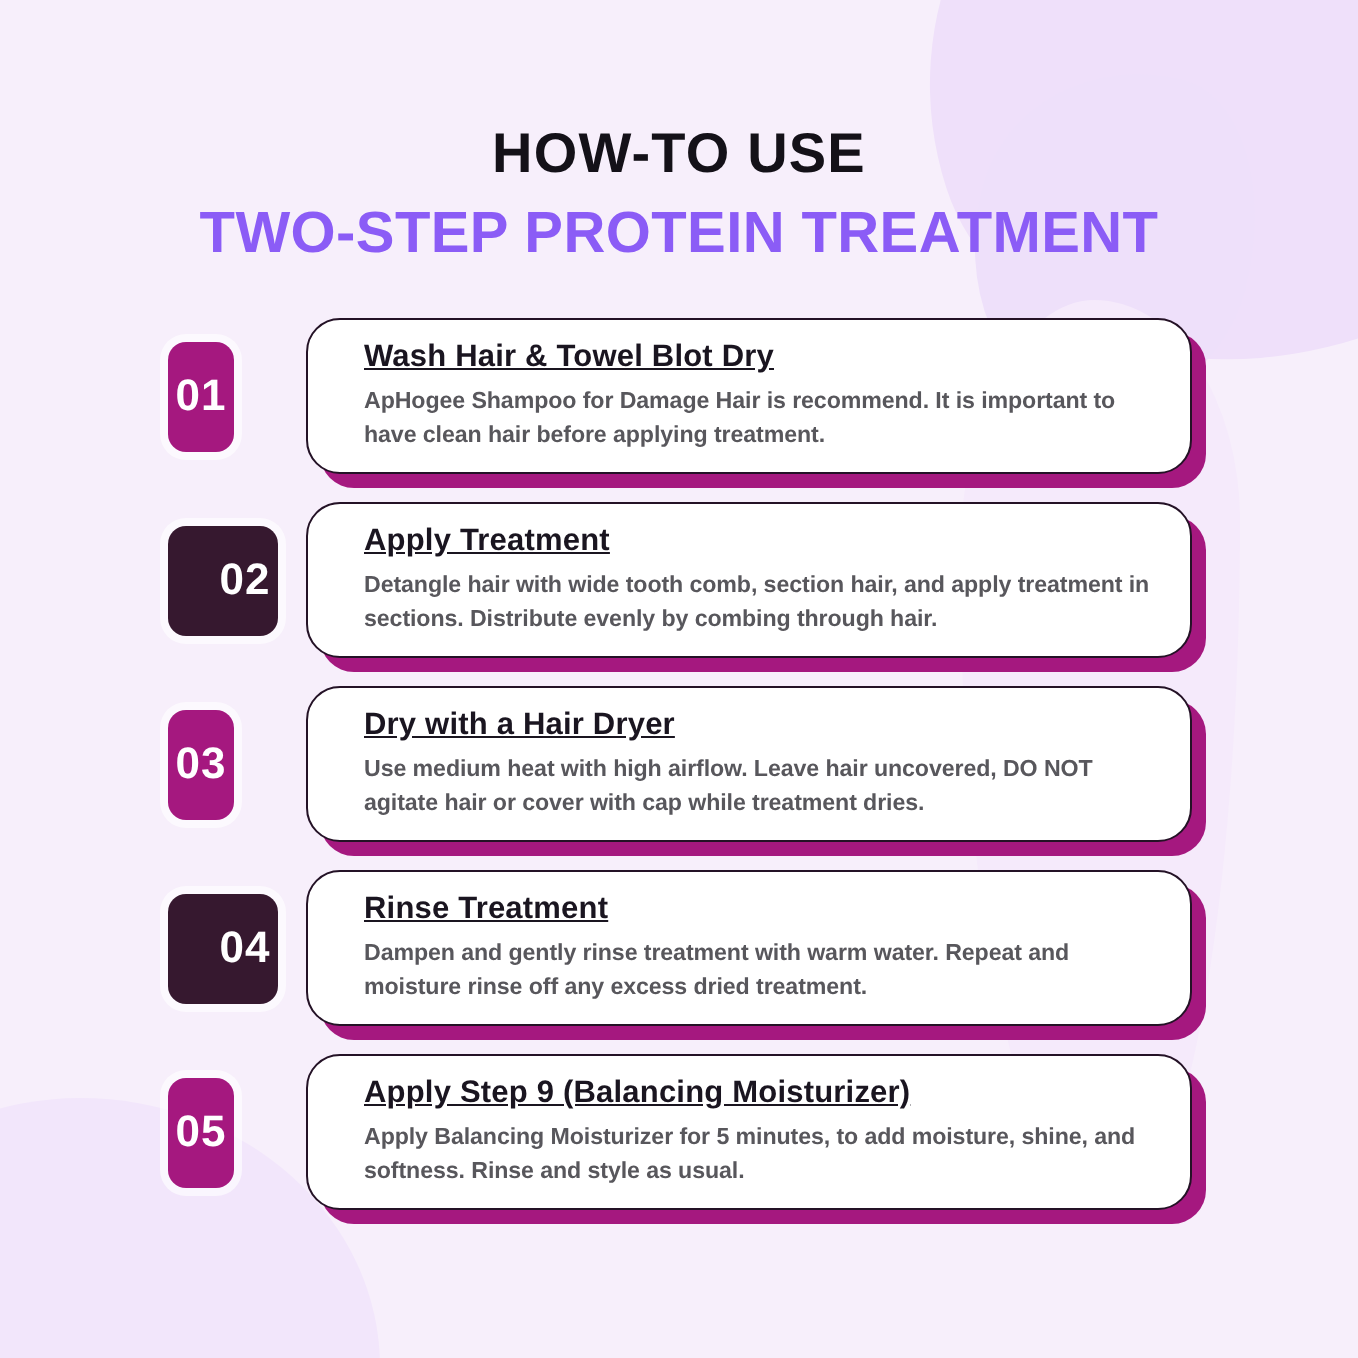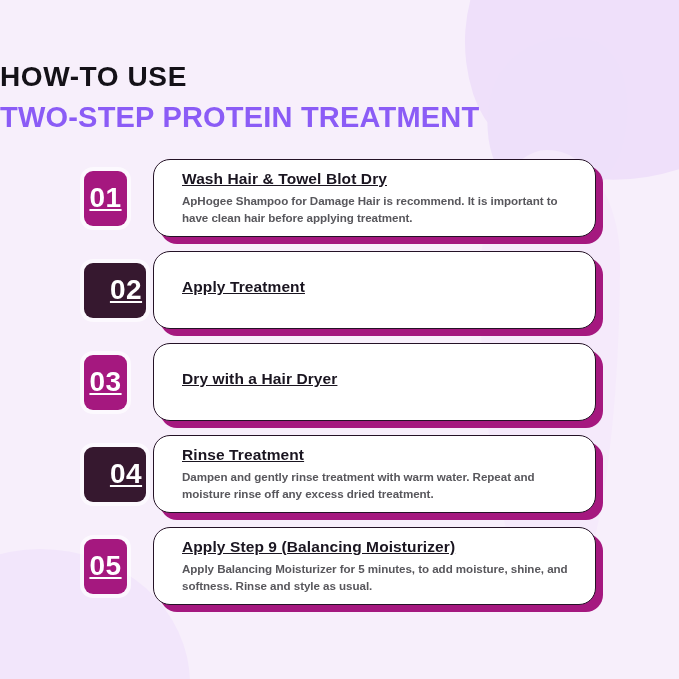--- a/index.html
+++ b/index.html
@@ -60,21 +60,21 @@
     background: #f2e6fb;
     border-radius: 50% 50% 45% 55% / 52% 48% 52% 48%;
   }
 
   
   .headings {
     position: absolute;
     top: 62px;
     left: 0;
     right: 0;
-    text-align: left;
+    text-align: center;
   }
   .title-main {
     font-size: 28px;
     font-weight: 800;
     letter-spacing: 0.6px;
     color: #141118;
     line-height: 1.05;
     margin: 0;
   }
   .title-sub {
@@ -105,32 +105,31 @@
 
   .badge-wrap {
     width: 62px;
     flex: 0 0 62px;
     display: flex;
     align-items: center;
     justify-content: flex-start;
     height: 78px;
   }
   .badge {
-    width: 43px;
+    width: 33px;
     height: 55px;
     border-radius: 9px;
     display: flex;
     align-items: center;
     justify-content: center;
     color: #ffffff;
-    font-size: 28px;
+    font-size: 22px;
     font-weight: 800;
     letter-spacing: 0.5px;
     box-shadow: 0 0 0 4px rgba(255,255,255,0.62);
-    text-decoration: underline;
   }
   .badge.magenta { background: #a5187f; }
   .badge.plum    { background: #36182f; padding-left: 22px; }
 
   .card-wrap {
     position: relative;
     flex: 1 1 auto;
     margin-left: 7px;
     height: 78px;
   }
@@ -206,32 +205,34 @@
   </div>
 
   <div class="step-row">
     <div class="badge-wrap">
       <div class="badge plum">02</div>
     </div>
     <div class="card-wrap">
       <div class="card-shadow"></div>
       <div class="card">
         <div class="card-title">Apply Treatment</div>
+        <div class="card-desc">Detangle hair with wide tooth comb, section hair, and apply treatment in sections. Distribute evenly by combing through hair.</div>
       </div>
     </div>
   </div>
 
   <div class="step-row">
     <div class="badge-wrap">
       <div class="badge magenta">03</div>
     </div>
     <div class="card-wrap">
       <div class="card-shadow"></div>
       <div class="card">
         <div class="card-title">Dry with a Hair Dryer</div>
+        <div class="card-desc">Use medium heat with high airflow. Leave hair uncovered, DO NOT agitate hair or cover with cap while treatment dries.</div>
       </div>
     </div>
   </div>
 
   <div class="step-row">
     <div class="badge-wrap">
       <div class="badge plum">04</div>
     </div>
     <div class="card-wrap">
       <div class="card-shadow"></div>

